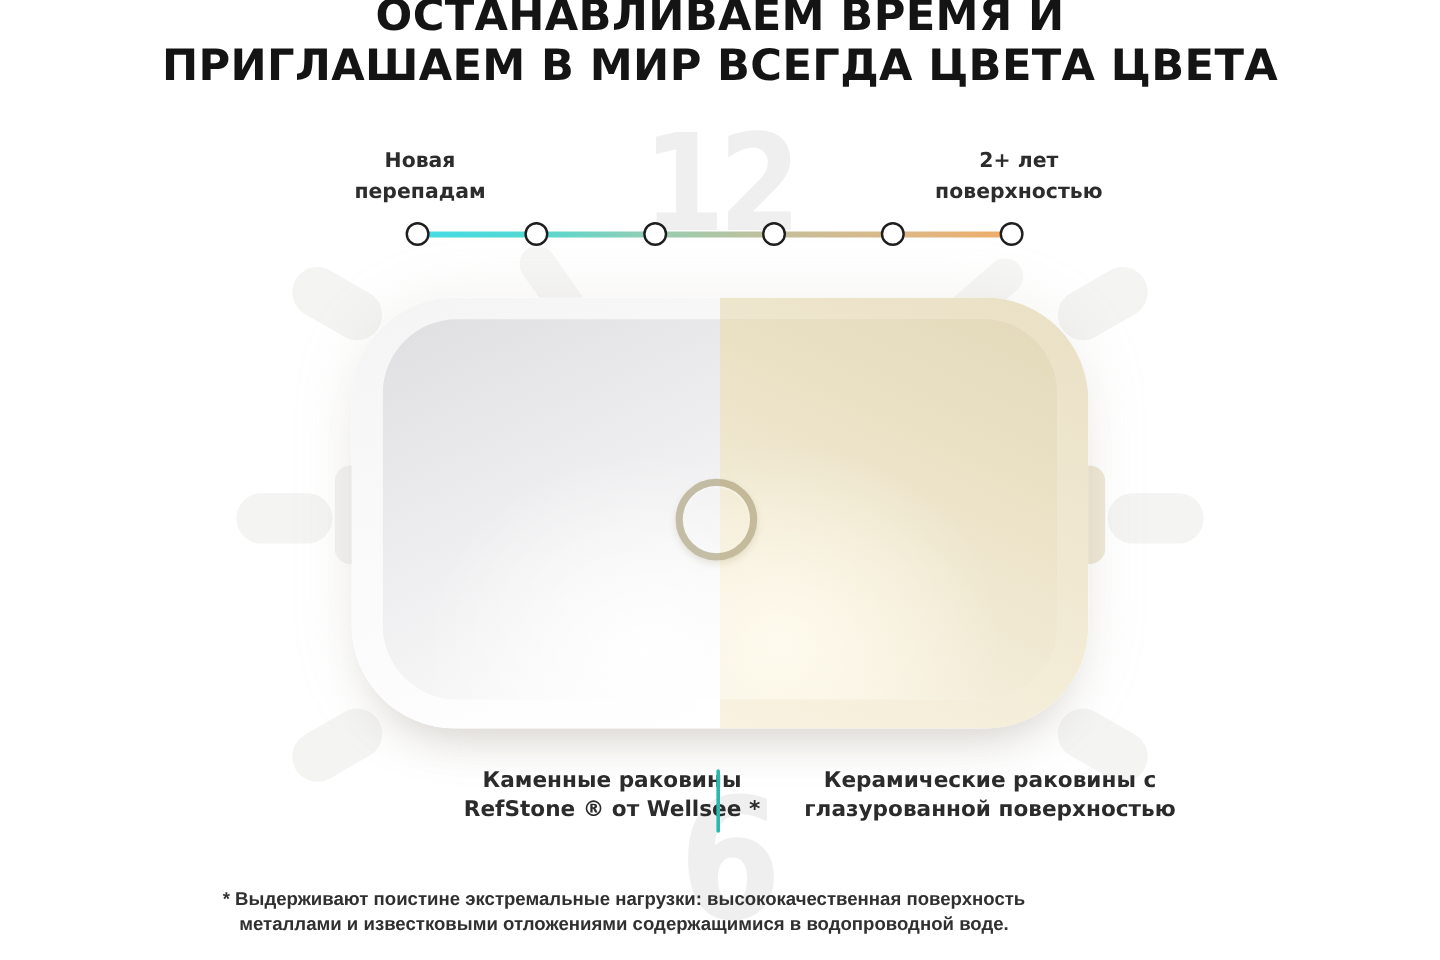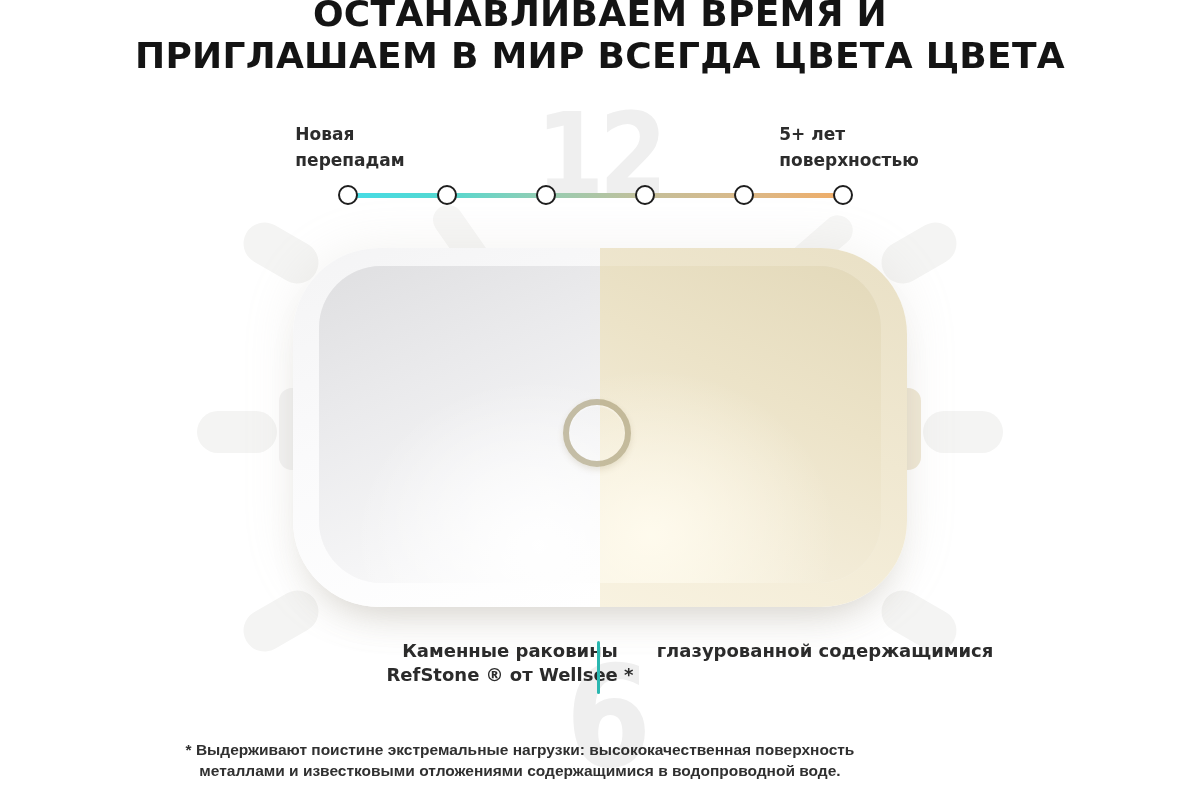--- a/index.html
+++ b/index.html
@@ -24,21 +24,21 @@
   .hand{position:absolute;background:#f6f6f5;border-radius:16px;width:30px;transform-origin:50% 100%;}
   .hand-hour  {left:585px;top:157px;height:280px;transform:rotate(-35deg);}
   .hand-minute{left:585px;top:107px;height:330px;transform:rotate(49deg);}
   
   .title{
     position:absolute;left:0;top:-7px;width:1200px;text-align:center;
     font-size:36px;line-height:42px;font-weight:800;color:#141414;letter-spacing:.3px;
   }
   
   .tl-label{
-    position:absolute;top:121px;font-size:17px;line-height:26px;
+    position:absolute;top:121px;text-align:center;font-size:17px;line-height:26px;
     font-weight:700;color:#2c2c2c;transform:translateX(-50%);
   }
   .tl-label-start{left:350px;}
   .tl-label-end{left:849px;}
   .tl-line{
     position:absolute;left:348px;top:193px;width:495px;height:5px;border-radius:3px;
     background:linear-gradient(90deg,#45dce6,#f0ad68);
   }
   .tl-dots{
     position:absolute;left:338px;top:185px;width:515px;height:20px;
@@ -115,21 +115,21 @@
   <div class="title">
     <div>ОСТАНАВЛИВАЕМ ВРЕМЯ И</div>
     <div>ПРИГЛАШАЕМ В МИР ВСЕГДА ЦВЕТА ЦВЕТА</div>
   </div>
 
   <div class="tl-label tl-label-start">
     <div>Новая</div>
     <div>перепадам</div>
   </div>
   <div class="tl-label tl-label-end">
-    <div>5+ лет</div>
+    <div>2+ лет</div>
     <div>поверхностью</div>
   </div>
   <div class="tl-line" style="background: linear-gradient(90deg, rgb(69, 220, 230), rgb(85, 216, 208), rgb(150, 205, 178), rgb(196, 191, 154), rgb(218, 185, 137), rgb(240, 173, 104));"></div>
   <div class="tl-dots">
       <div class="tl-dot"></div>
       <div class="tl-dot"></div>
       <div class="tl-dot"></div>
       <div class="tl-dot"></div>
       <div class="tl-dot"></div>
       <div class="tl-dot"></div>
@@ -146,21 +146,22 @@
     </div>
   </div>
   <div class="drain"></div>
 
   <div class="cmp-label cmp-left">
     <div>Каменные раковины</div>
     <div>RefStone ® от Wellsee *</div>
   </div>
   <div class="cmp-divider" style="background: rgb(42, 183, 176);"></div>
   <div class="cmp-label cmp-right">
-    <div>глазурованной содержащимися</div>
+    <div>Керамические раковины с</div>
+    <div>глазурованной поверхностью</div>
   </div>
 
   <div class="footnote">
     <div>* Выдерживают поистине экстремальные нагрузки: высококачественная поверхность</div>
     <div>металлами и известковыми отложениями содержащимися в водопроводной воде.</div>
   </div>
 
 </div>
 
 </body></html>

